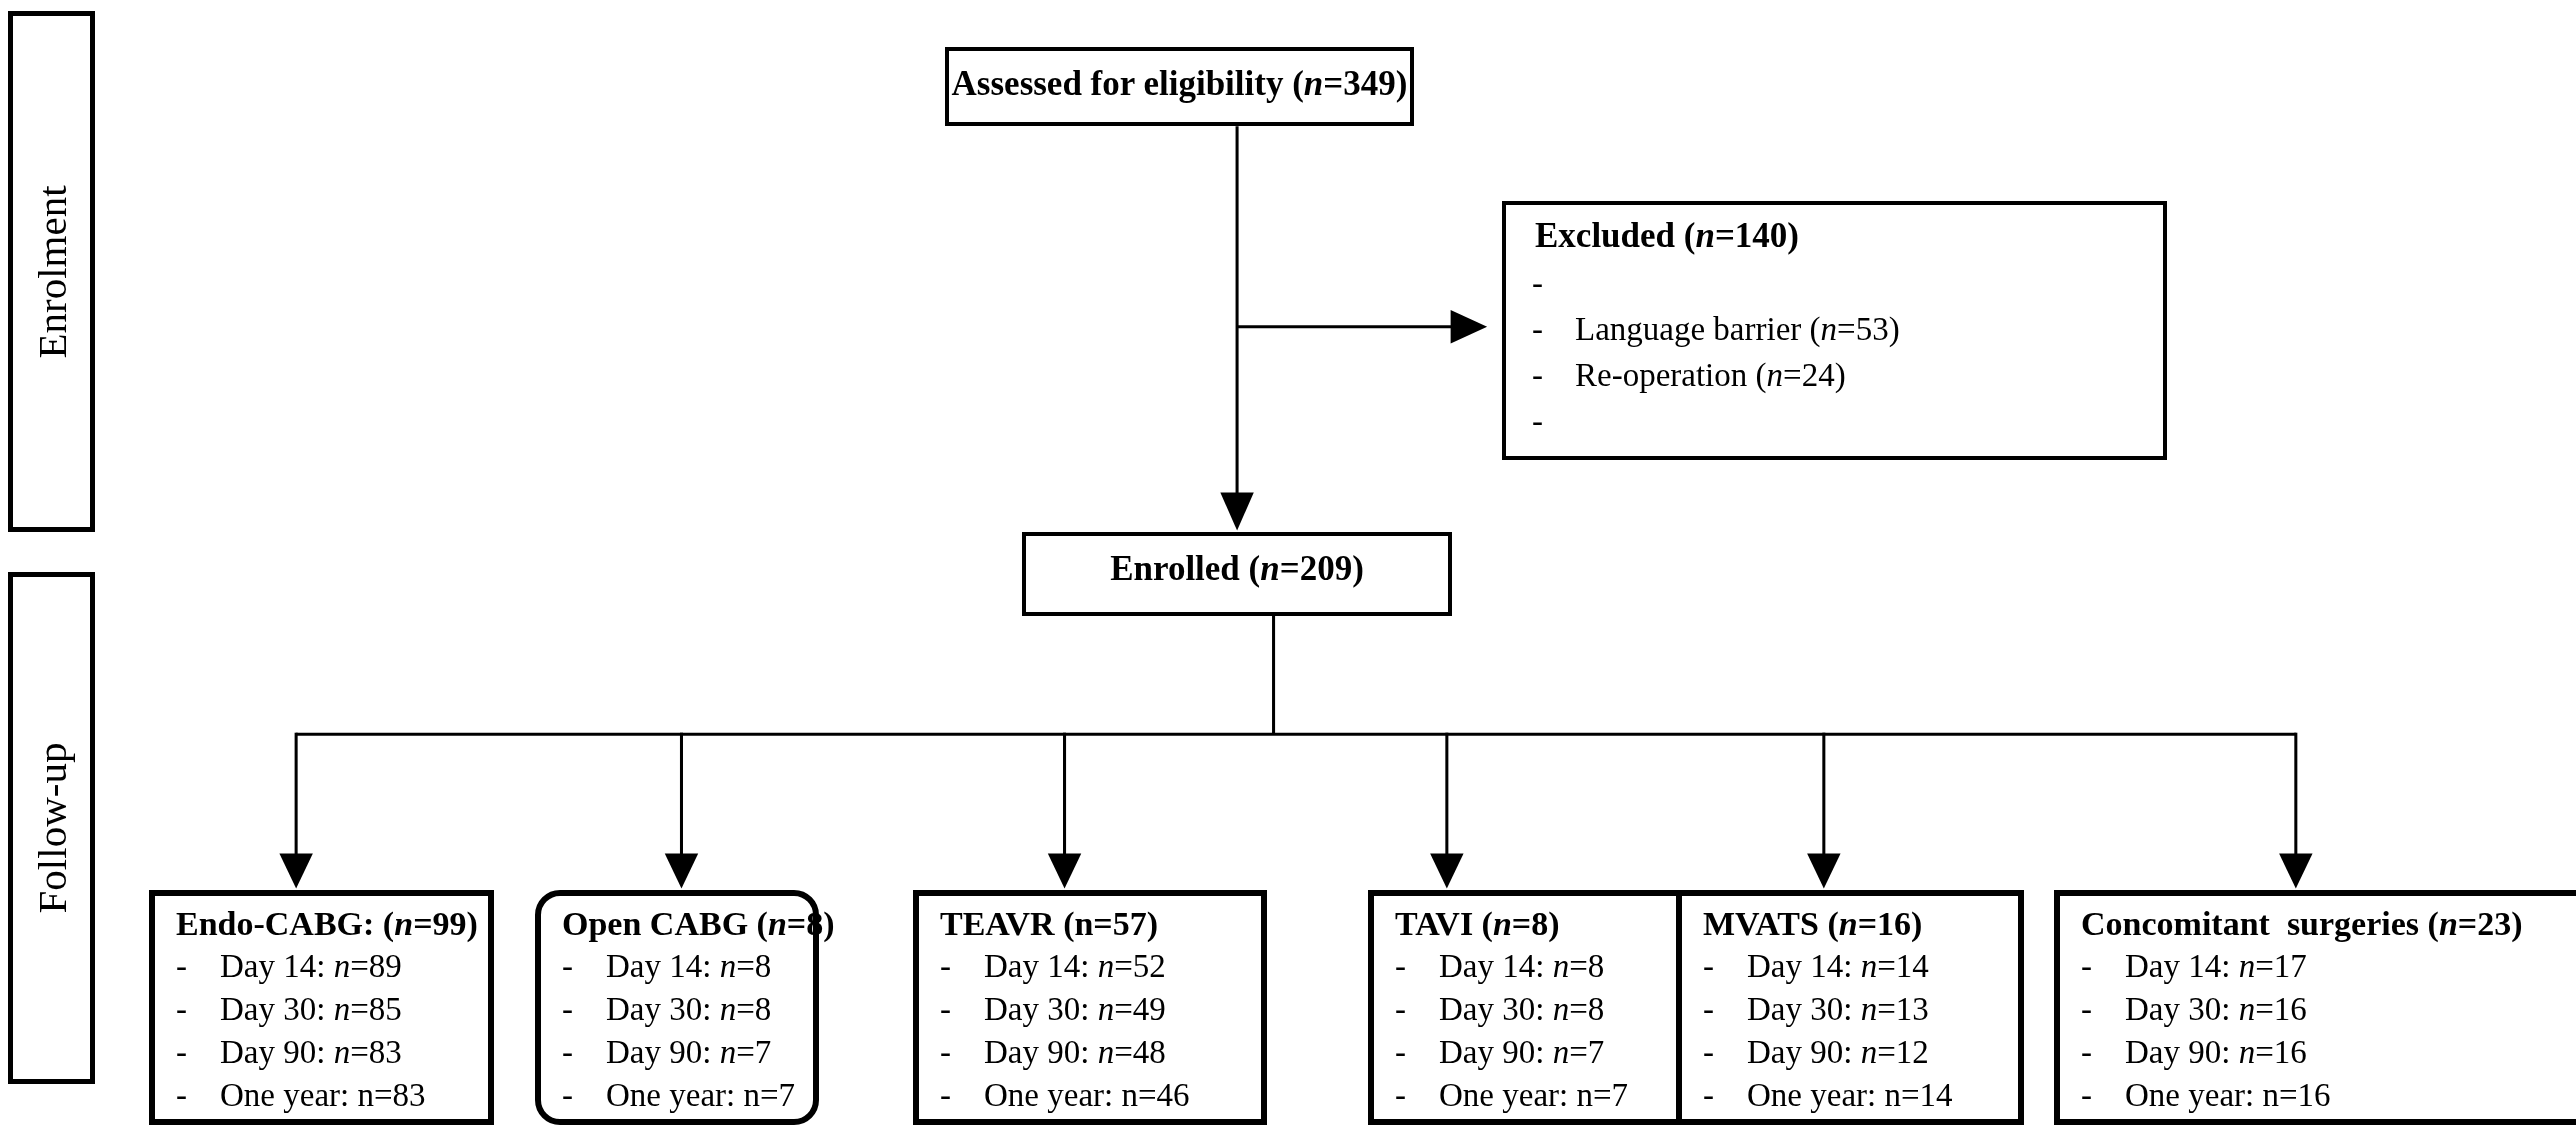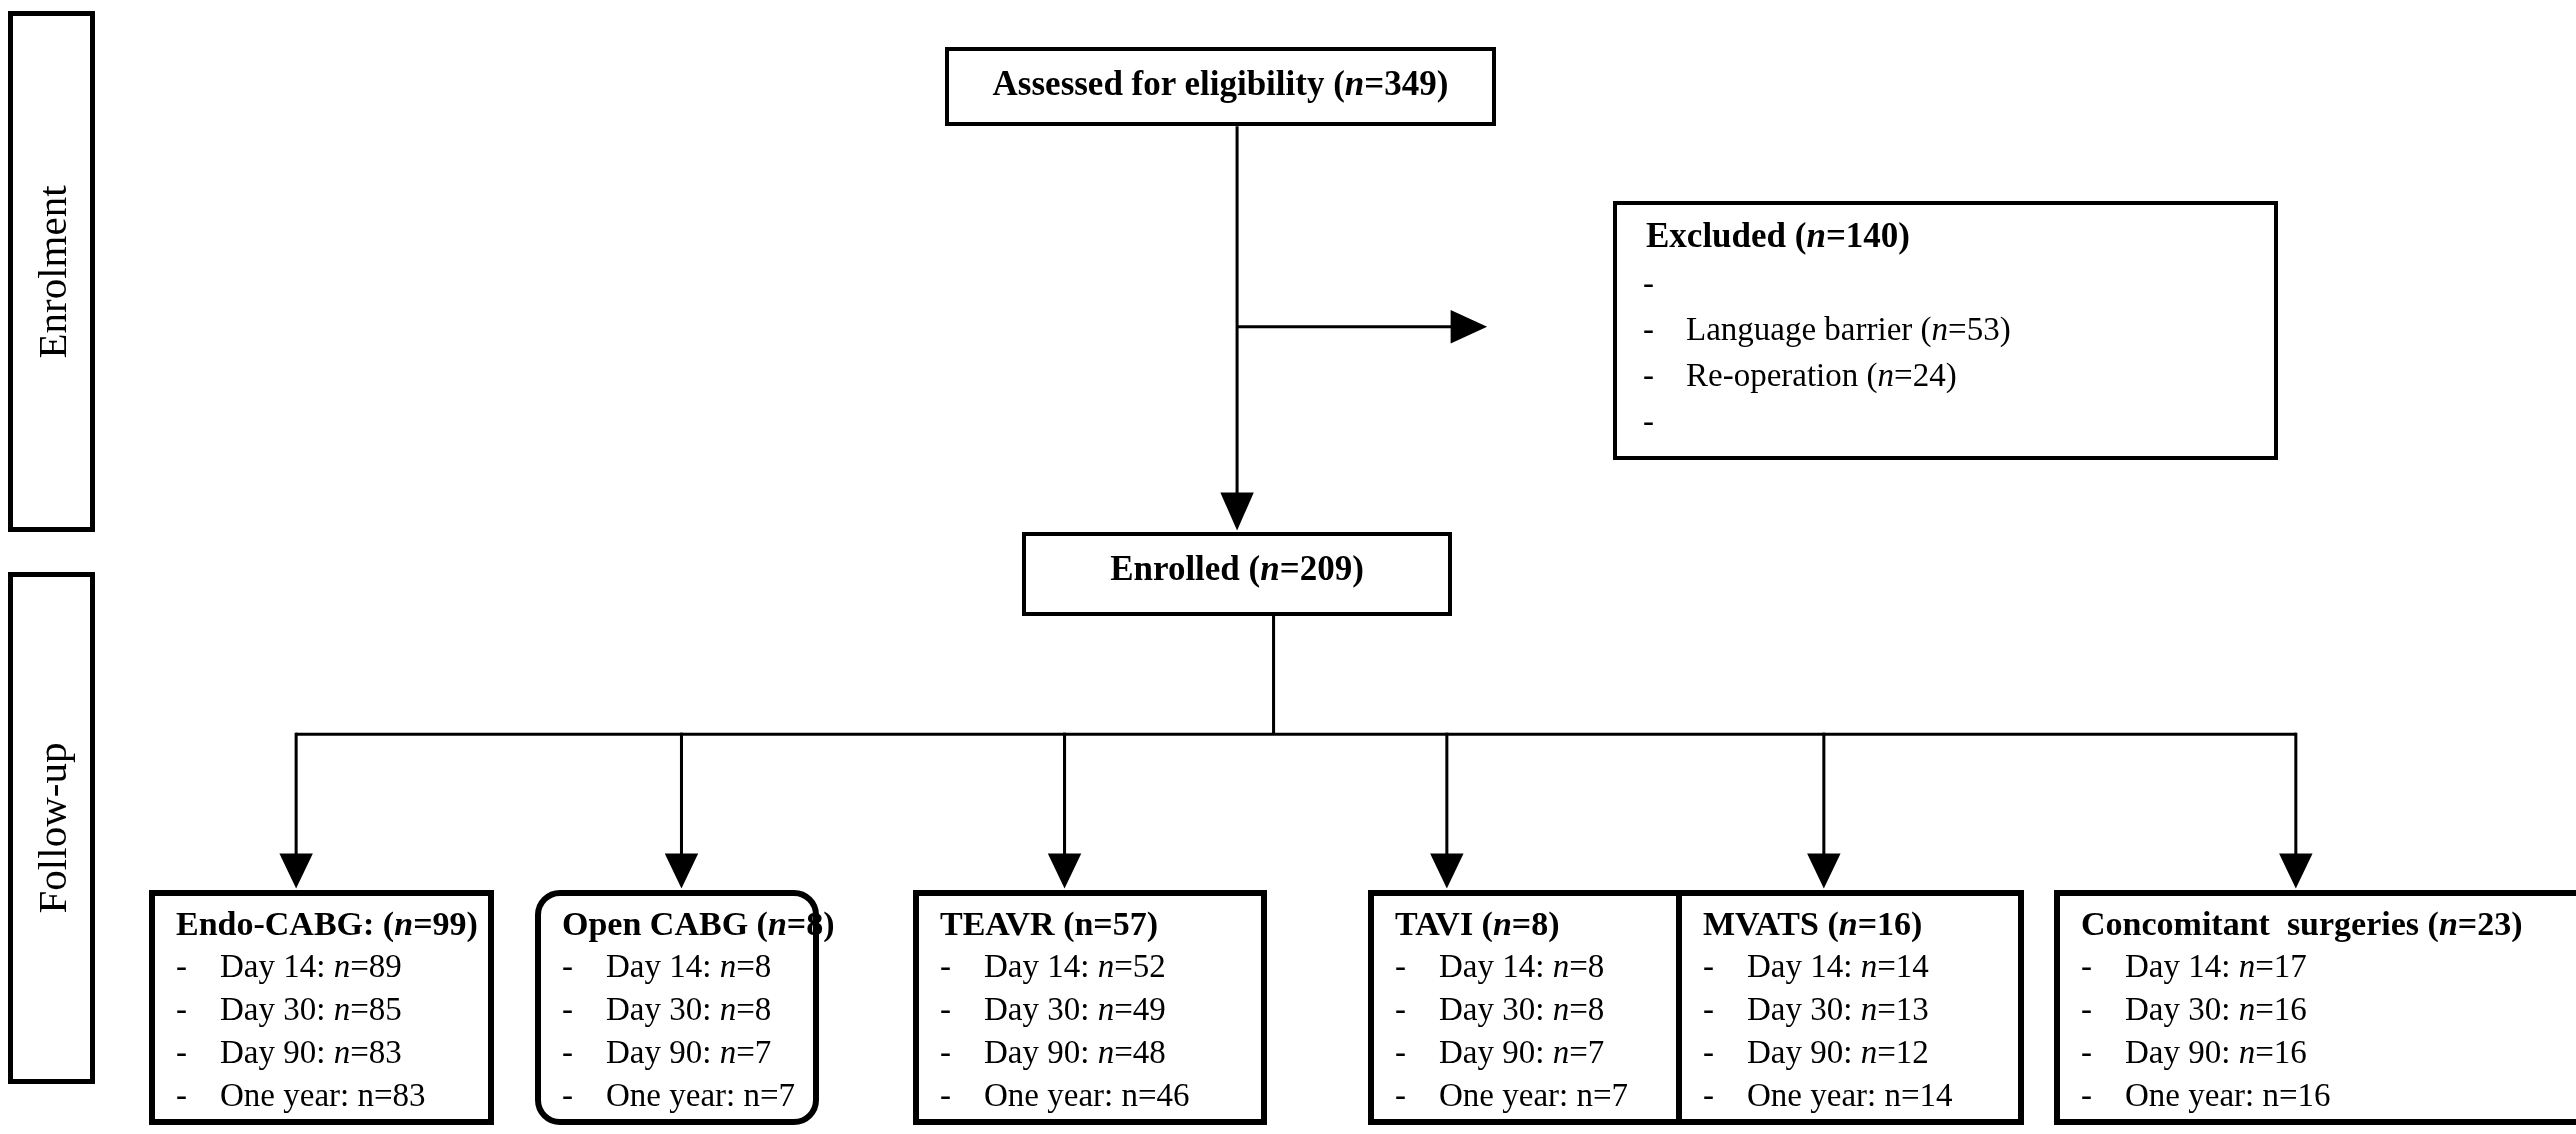--- a/index.html
+++ b/index.html
@@ -32,23 +32,23 @@
     font-size: 41px;
     white-space: nowrap;
   }
   
   .nbox {
     position: absolute;
     border: 4.6px solid #000;
     background: #ffffff;
     box-sizing: border-box;
   }
-  #assessed-box { left: 945px; top: 47px;  width: 551px; height: 79px; }
+  #assessed-box { left: 945px; top: 47px;  width: 469px; height: 79px; }
   #enrolled-box { left: 1022px; top: 532px; width: 430px; height: 84px; }
-  #excluded-box { left: 1613px; top: 201px; width: 665px; height: 259px; }
+  #excluded-box { left: 1502px; top: 201px; width: 665px; height: 259px; }
   .ctitle {
     font-weight: bold;
     font-size: 35px;
     line-height: 43px;
     text-align: center;
     padding-top: 10.6px;
     white-space: pre;
   }
   .xtitle {
     font-weight: bold;

